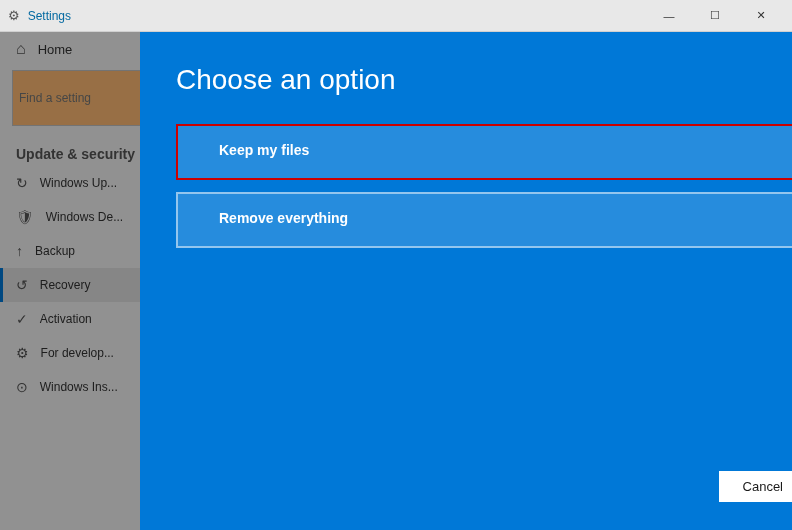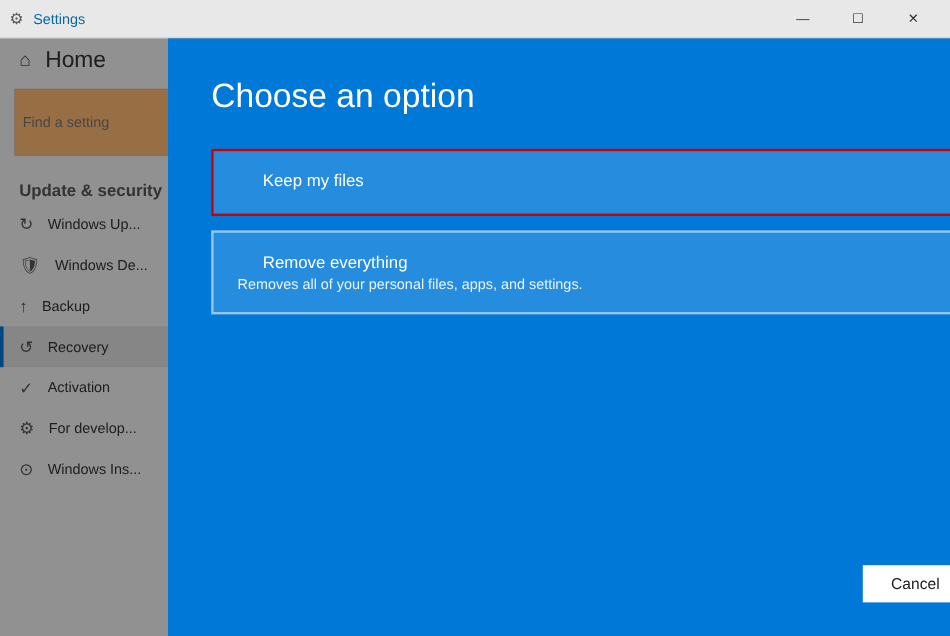--- a/index.html
+++ b/index.html
@@ -68,21 +68,21 @@
       align-items: center;
       gap: 12px;
       padding: 8px 16px;
       cursor: pointer;
     }
     .home-icon {
       font-size: 16px;
       color: #555;
     }
     .home-label {
-      font-size: 19px;
+      font-size: 13px;
       color: #333;
     }
 
     .search-box {
       margin: 4px 12px 12px 12px;
       border: 1px solid #c0c0c0;
       background: #fdba74;
       display: flex;
       align-items: center;
       padding: 20px 6px;
@@ -189,21 +189,21 @@
       margin-bottom: 12px;
       cursor: pointer;
     }
     .option-card.selected {
       border: 2px solid #cc0000;
       background: rgba(255,255,255,0.15);
     }
 
     .option-title {
       font-size: 14px;
-      font-weight: 400;
+      font-weight: 700;
       color: white;
       margin-bottom: 4px;
       padding-left: 21px;
     }
     .option-desc {
       font-size: 12px;
       color: rgba(255,255,255,0.9);
     }
 
     .dialog-footer {
@@ -294,19 +294,18 @@
 
 <div class="dialog">
   <h2 class="dialog-title">Choose an option</h2>
 
   <div class="option-card selected">
     <div class="option-title">Keep my files</div>
   </div>
 
   <div class="option-card">
     <div class="option-title">Remove everything</div>
-    <div class="option-desc">Removes all of your personal files, apps, and settings.</div>
   </div>
 
   <div class="dialog-footer">
     <button class="cancel-btn">Cancel</button>
   </div>
 </div>
 
 </body></html>

